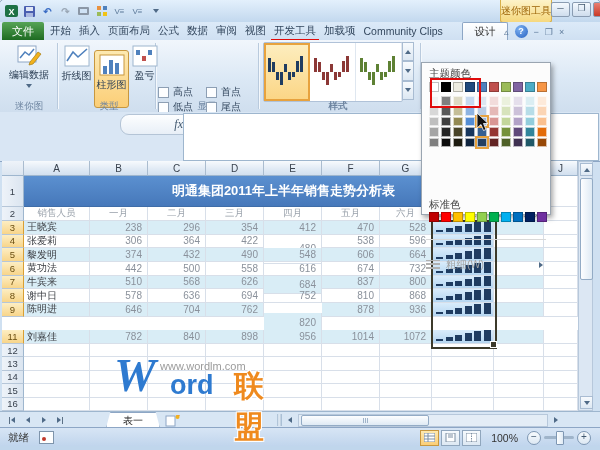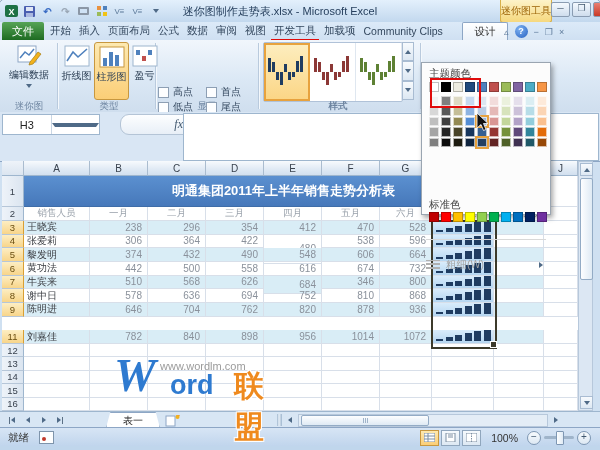--- a/index.html
+++ b/index.html
@@ -35,21 +35,21 @@
            color:#fff;font-size:9px;font-weight:bold;text-align:center;line-height:13px;}
   
   #ribbon{left:0;top:40px;width:600px;height:72px;
           background:linear-gradient(#f1f6fc,#dbe8f5 55%,#cfdeee);border-bottom:1px solid #8da6c5;}
   .gdiv{position:absolute;top:3px;bottom:3px;width:1px;background:#b9cadd;border-right:1px solid #f4f8fc;}
   .glabel{position:absolute;top:60px;height:11px;font-size:9.5px;color:#6d84a0;text-align:center;}
   .bigbtn{position:absolute;top:2px;width:52px;height:56px;display:flex;flex-direction:column;align-items:center;
           font-size:10px;color:#2f4257;}
   .typebtn{position:absolute;top:2px;width:33px;height:56px;display:flex;flex-direction:column;align-items:center;justify-content:flex-start;
            font-size:10px;color:#2f4257;border-radius:3px;}
-  .typebtn.sel{background:linear-gradient(#fde9b1,#fbce77);border:1px solid #c7973f;width:33px;}
+  .typebtn.sel{background:linear-gradient(#fde9b1,#fbce77);border:1px solid #c7973f;width:33px;margin-top:8px;}
   .cbrow{position:absolute;display:flex;align-items:center;font-size:10px;color:#33475e;}
   .cbox{width:9px;height:9px;border:1px solid #8d9fb4;background:#fdfe ff;background:#fdfeff;margin-right:4px;}
   .cb-dis{color:#9eacbb;}
   .cb-dis .cbox{border-color:#b9c4d1;background:#eef2f6;}
   #gallery{left:263px;top:2px;width:138px;height:58px;background:#fff;border:1px solid #b0c2d8;border-radius:2px;display:flex;}
   .gitem{width:45px;height:100%;position:relative;border-right:1px solid #dfe7f0;}
   .gitem.sel{background:linear-gradient(#fdeec0,#fbd584);outline:2px solid #e7a23e;outline-offset:-2px;}
   .gbar{position:absolute;width:3px;}
   #galscroll{left:402px;top:2px;width:12px;height:58px;display:flex;flex-direction:column;}
   .gsb{flex:1;border:1px solid #a9bcd2;background:linear-gradient(#f7fafd,#dde8f3);display:flex;align-items:center;justify-content:center;}
@@ -182,21 +182,20 @@
             <rect x="1" y="7" width="4" height="4" fill="#9bbb59"></rect>
             <rect x="7" y="7" width="4" height="4" fill="#f2c314"></rect>
           </svg>
       </span>
       <span class="qicon" style="color:#5d7a9a;font-size:8px;">V≡</span>
       <span class="qicon" style="color:#5d7a9a;font-size:8px;">V≡</span>
       <span class="qicon">
           <span class="tri down"></span>
         </span>
     </div>
-    <div class="abs" id="win-title">迷你图制作走势表.xlsx - Microsoft Excel</div>
     <div class="abs" id="toolsTab">迷你图工具</div>
     <div class="abs" style="left:551px;top:2px;display:flex;gap:2px;">
       <div class="winbtn">─</div>
       <div class="winbtn">❐</div>
       <div class="winbtn close">×</div>
     </div>
   </div>
 
   <div class="abs" id="tabrow"></div>
   <div class="abs" id="fileTab">文件</div>
@@ -358,26 +357,20 @@
         <span class="cbox"></span>
         <span>负点</span>
       </div>
       <div class="cbrow cb-dis" style="left: 206px; top: 75px;">
         <span class="cbox"></span>
         <span>标记</span>
       </div>
     </div>
 
   <div class="abs" id="fbar">
-    <div class="abs" id="namebox">
-      <span>H3</span>
-      <span id="nbarrow">
-          <span class="tri down"></span>
-        </span>
-    </div>
     <div class="abs" id="fxpill">
         <span>fx</span>
       </div>
     <div class="abs" id="finput"></div>
   </div>
 
   <div class="abs" id="sheet">
       <div class="srow" style="top: 0px; height: 15px;">
         <div class="cell hdrcell" style="width: 22px; height: 15px; background: linear-gradient(rgb(238, 243, 249), rgb(219, 229, 240));"></div>
         <div class="cell hdrcell" style="width: 66px; height: 15px;">A</div>
@@ -489,21 +482,21 @@
         <div class="cell" style="width: 50px; height: 13.666px;"></div>
         <div class="cell" style="width: 34px; height: 13.666px;"></div>
       </div>
       <div class="srow" style="top: 114.664px; height: 13.666px;">
         <div class="cell rowhdr hl" style="width: 22px; height: 13.666px;">7</div>
         <div class="cell namecell band" style="width: 66px; height: 13.666px;">牛宾来</div>
         <div class="cell val band" style="width: 58px; height: 13.666px;">510</div>
         <div class="cell val band" style="width: 58px; height: 13.666px;">568</div>
         <div class="cell val band" style="width: 58px; height: 13.666px;">626</div>
         <div class="cell val band" style="width: 58px; height: 18px;">684</div>
-        <div class="cell val band" style="width: 58px; height: 13.666px;">346</div>
+        <div class="cell val band" style="width: 58px; height: 13.666px;">837</div>
         <div class="cell val band" style="width: 52px; height: 13.666px;">800</div>
         <div class="cell sparkcell" style="width: 62px; height: 13.666px;">
           <div class="spbar" style="left: 4px; width: 7px; height: 2px; background: rgb(31, 60, 97);"></div>
           <div class="spbar" style="left: 13.5px; width: 7px; height: 3.9px; background: rgb(31, 60, 97);"></div>
           <div class="spbar" style="left: 23px; width: 7px; height: 5.8px; background: rgb(31, 60, 97);"></div>
           <div class="spbar" style="left: 32.5px; width: 7px; height: 7.7px; background: rgb(31, 60, 97);"></div>
           <div class="spbar" style="left: 42px; width: 7px; height: 9.6px; background: rgb(31, 60, 97);"></div>
           <div class="spbar" style="left: 51.5px; width: 7px; height: 11.5px; background: rgb(31, 60, 97);"></div>
         </div>
         <div class="cell band" style="width: 50px; height: 13.666px;"></div>
@@ -528,21 +521,21 @@
         </div>
         <div class="cell" style="width: 50px; height: 13.666px;"></div>
         <div class="cell" style="width: 34px; height: 13.666px;"></div>
       </div>
       <div class="srow" style="top: 141.996px; height: 13.666px;">
         <div class="cell rowhdr hl" style="width: 22px; height: 13.666px;">9</div>
         <div class="cell namecell band" style="width: 66px; height: 13.666px;">陈明进</div>
         <div class="cell val band" style="width: 58px; height: 13.666px;">646</div>
         <div class="cell val band" style="width: 58px; height: 13.666px;">704</div>
         <div class="cell val band" style="width: 58px; height: 13.666px;">762</div>
-        <div class="cell val band" style="width: 58px; height: 14px;">820</div>
+        <div class="cell val band" style="width: 58px; height: 20px; margin-top: 10px;">820</div>
         <div class="cell val band" style="width: 58px; height: 13.666px;">878</div>
         <div class="cell val band" style="width: 52px; height: 13.666px;">936</div>
         <div class="cell sparkcell" style="width: 62px; height: 13.666px;">
           <div class="spbar" style="left: 4px; width: 7px; height: 2px; background: rgb(31, 60, 97);"></div>
           <div class="spbar" style="left: 13.5px; width: 7px; height: 3.9px; background: rgb(31, 60, 97);"></div>
           <div class="spbar" style="left: 23px; width: 7px; height: 5.8px; background: rgb(31, 60, 97);"></div>
           <div class="spbar" style="left: 32.5px; width: 7px; height: 7.7px; background: rgb(31, 60, 97);"></div>
           <div class="spbar" style="left: 42px; width: 7px; height: 9.6px; background: rgb(31, 60, 97);"></div>
           <div class="spbar" style="left: 51.5px; width: 7px; height: 11.5px; background: rgb(31, 60, 97);"></div>
         </div>

